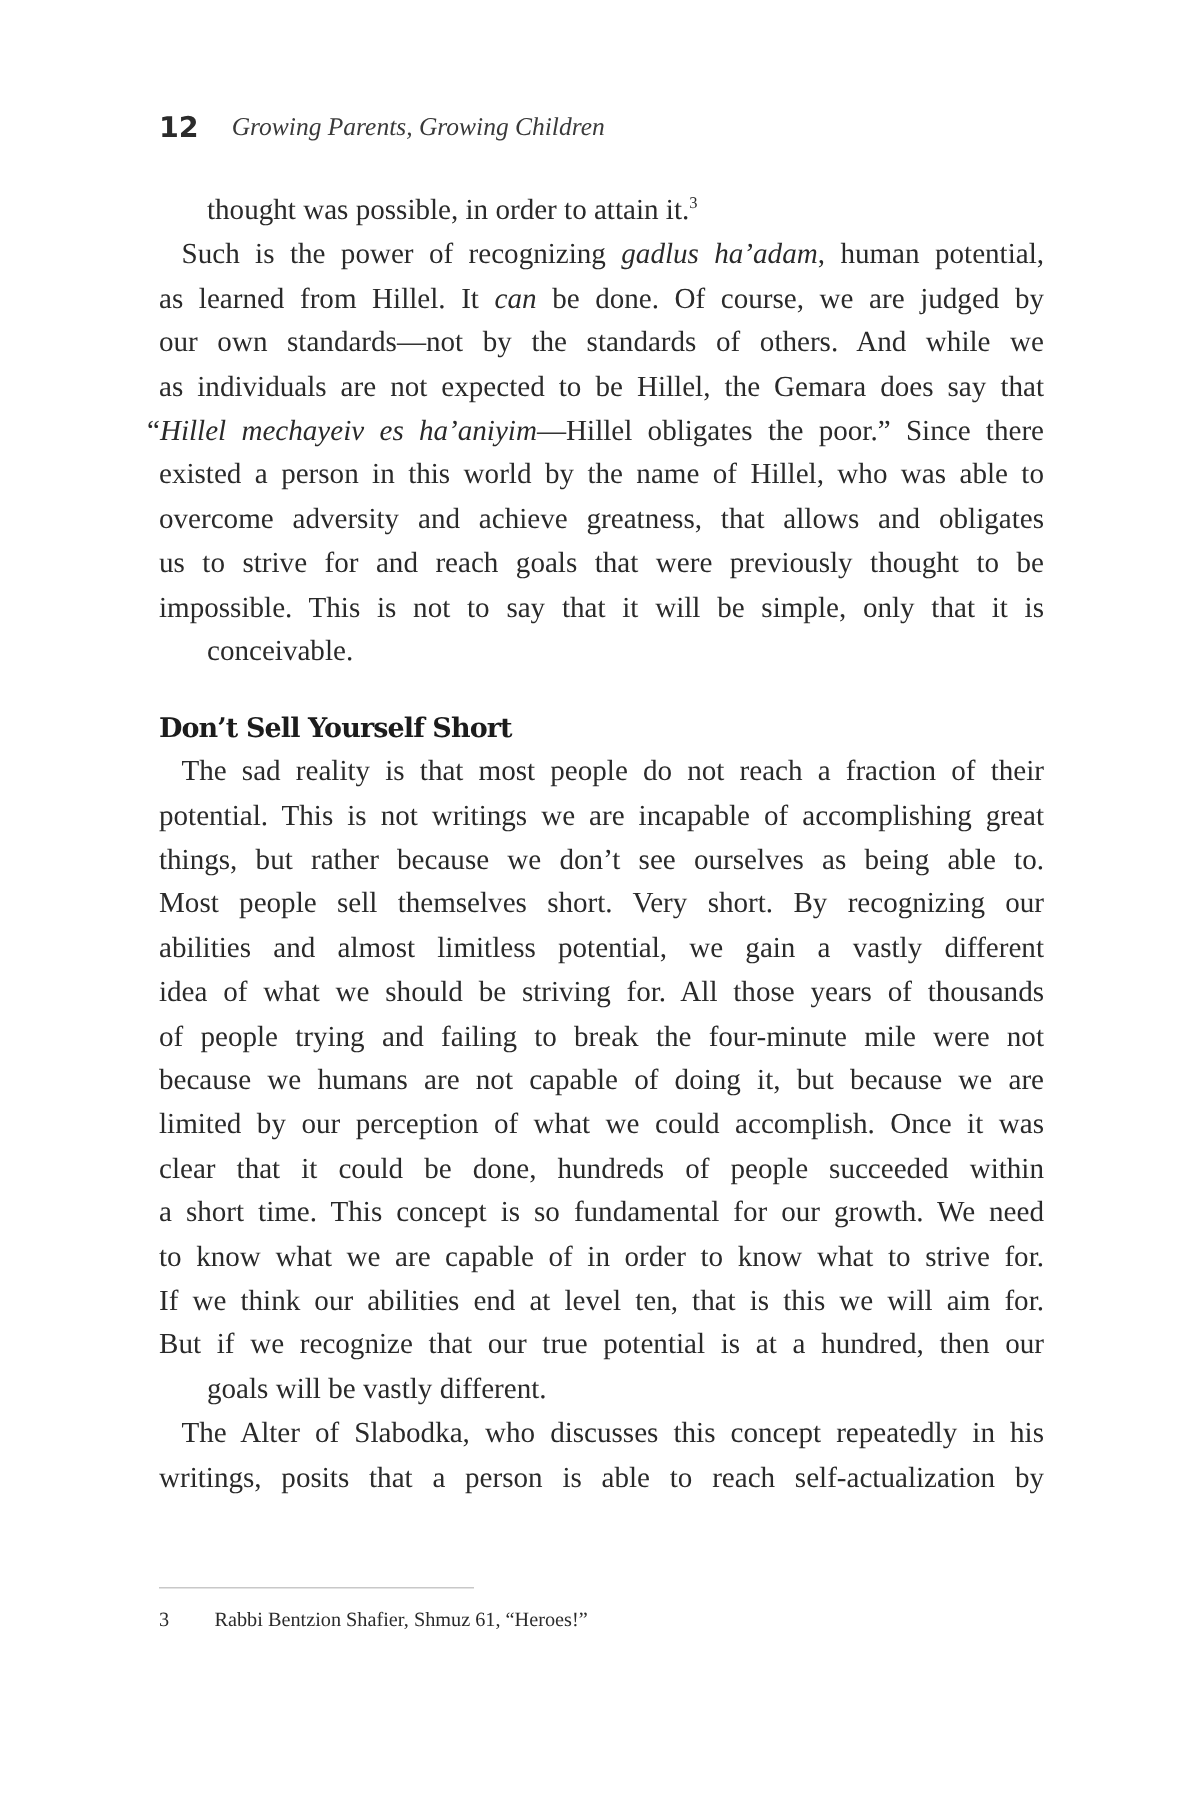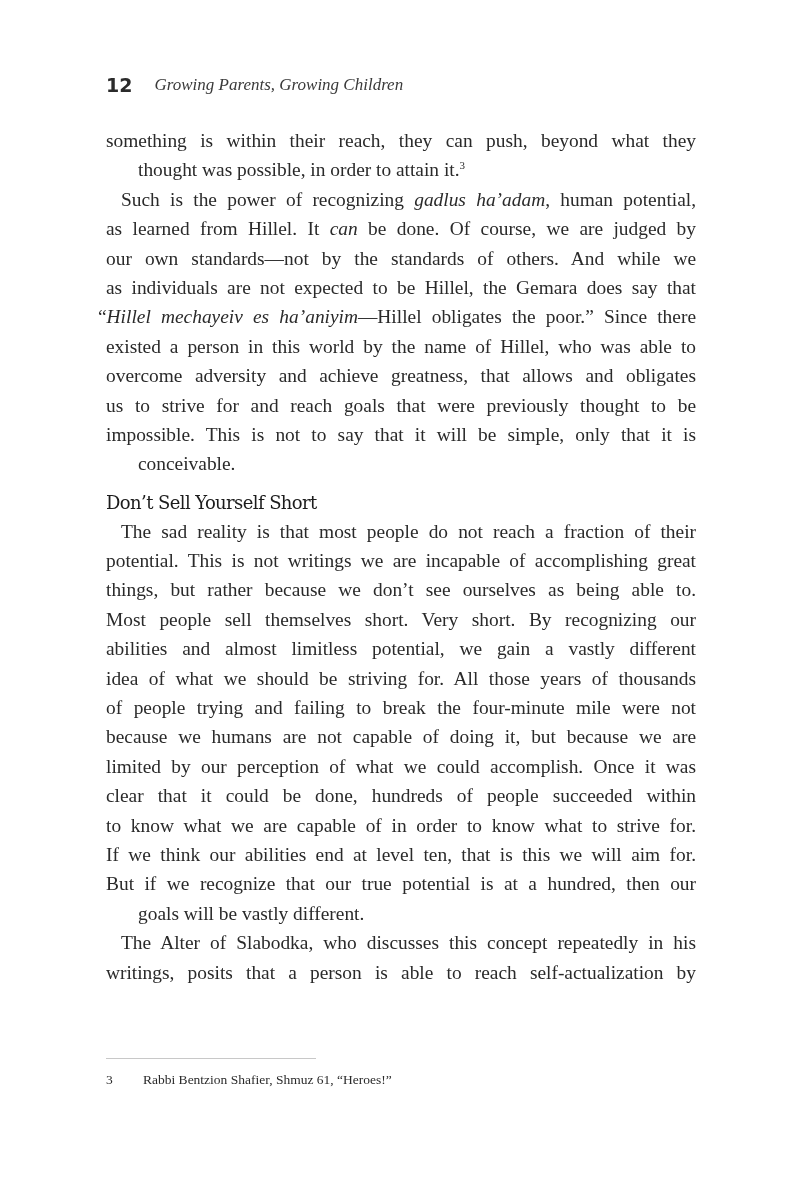--- a/index.html
+++ b/index.html
@@ -7,36 +7,35 @@
   .header { position: absolute; left: 106px; top: 70px; height: 30px; display: flex; align-items: center; }
   .page-num { font-family: "DejaVu Sans", sans-serif; font-size: 19px; font-weight: bold; color: #2b2b2b; margin-right: 22px; }
   .running-title { font-family: "Liberation Serif", serif; font-style: italic; font-size: 17px; color: #3a3a3a; }
   .body { position: absolute; left: 106px; top: 126px; width: 590px; font-family: "Liberation Serif", serif; font-size: 19.4px; line-height: 29.4px; color: #2a2a2a; }
   .line { display: block; white-space: nowrap; text-align: justify; text-align-last: justify; height: 29.4px; }
   .line.last { text-align-last: left; margin-left: 32px; }
   .line.indent { padding-left: 15px; }
   .line.hang { margin-left: -8px; }
   .sup { font-size: 11px; vertical-align: super; line-height: 0; }
   em { font-style: italic; }
-  .heading { font-family: "DejaVu Serif", serif; font-weight: normal; font-size: 18px; letter-spacing: -0.6px; color: #1c1c1c; margin-top: 10px; height: 28px; line-height: 28px; }
+  .heading { font-family: "DejaVu Serif", serif; font-weight: bold; font-size: 18px; letter-spacing: -0.6px; color: #1c1c1c; margin-top: 23px; height: 28px; line-height: 28px; }
   .footnote-rule { position: absolute; left: 106px; top: 1058px; width: 210px; height: 1px; background: #c8c8c8; }
   .footnote { position: absolute; left: 106px; top: 1072px; font-family: "Liberation Serif", serif; font-size: 13.5px; color: #2a2a2a; display: flex; }
   .fn-num { width: 37px; }
 </style>
 </head>
 <body>
 
 <div class="header">
   <span class="page-num">12</span>
   <span class="running-title">Growing Parents, Growing Children</span>
 </div>
 
 <div class="body">
   <div>
-    <span class="line">something is within their reach, they can push, beyond what they</span>
     <span class="line last"><span>thought was possible, in order to attain it.</span><span class="sup">3</span></span>
   </div>
 
   <div>
     <span class="line indent"><span>Such is the power of recognizing </span><em>gadlus ha’adam</em><span>, human potential,</span></span>
     <span class="line"><span>as learned from Hillel. It </span><em>can</em><span> be done. Of course, we are judged by</span></span>
     <span class="line">our own standards—not by the standards of others. And while we</span>
     <span class="line">as individuals are not expected to be Hillel, the Gemara does say that</span>
     <span class="line hang"><span>“</span><em>Hillel mechayeiv es ha’aniyim</em><span>—Hillel obligates the poor.” Since there</span></span>
     <span class="line">existed a person in this world by the name of Hillel, who was able to</span>
@@ -52,20 +51,21 @@
     <span class="line indent">The sad reality is that most people do not reach a fraction of their</span>
     <span class="line">potential. This is not writings we are incapable of accomplishing great</span>
     <span class="line">things, but rather because we don’t see ourselves as being able to.</span>
     <span class="line">Most people sell themselves short. Very short. By recognizing our</span>
     <span class="line">abilities and almost limitless potential, we gain a vastly different</span>
     <span class="line">idea of what we should be striving for. All those years of thousands</span>
     <span class="line">of people trying and failing to break the four-minute mile were not</span>
     <span class="line">because we humans are not capable of doing it, but because we are</span>
     <span class="line">limited by our perception of what we could accomplish. Once it was</span>
     <span class="line">clear that it could be done, hundreds of people succeeded within</span>
+    <span class="line">a short time. This concept is so fundamental for our growth. We need</span>
     <span class="line">to know what we are capable of in order to know what to strive for.</span>
     <span class="line">If we think our abilities end at level ten, that is this we will aim for.</span>
     <span class="line">But if we recognize that our true potential is at a hundred, then our</span>
     <span class="line last">goals will be vastly different.</span>
   </div>
 
   <div>
     <span class="line indent">The Alter of Slabodka, who discusses this concept repeatedly in his</span>
     <span class="line">writings, posits that a person is able to reach self-actualization by</span>
   </div>

